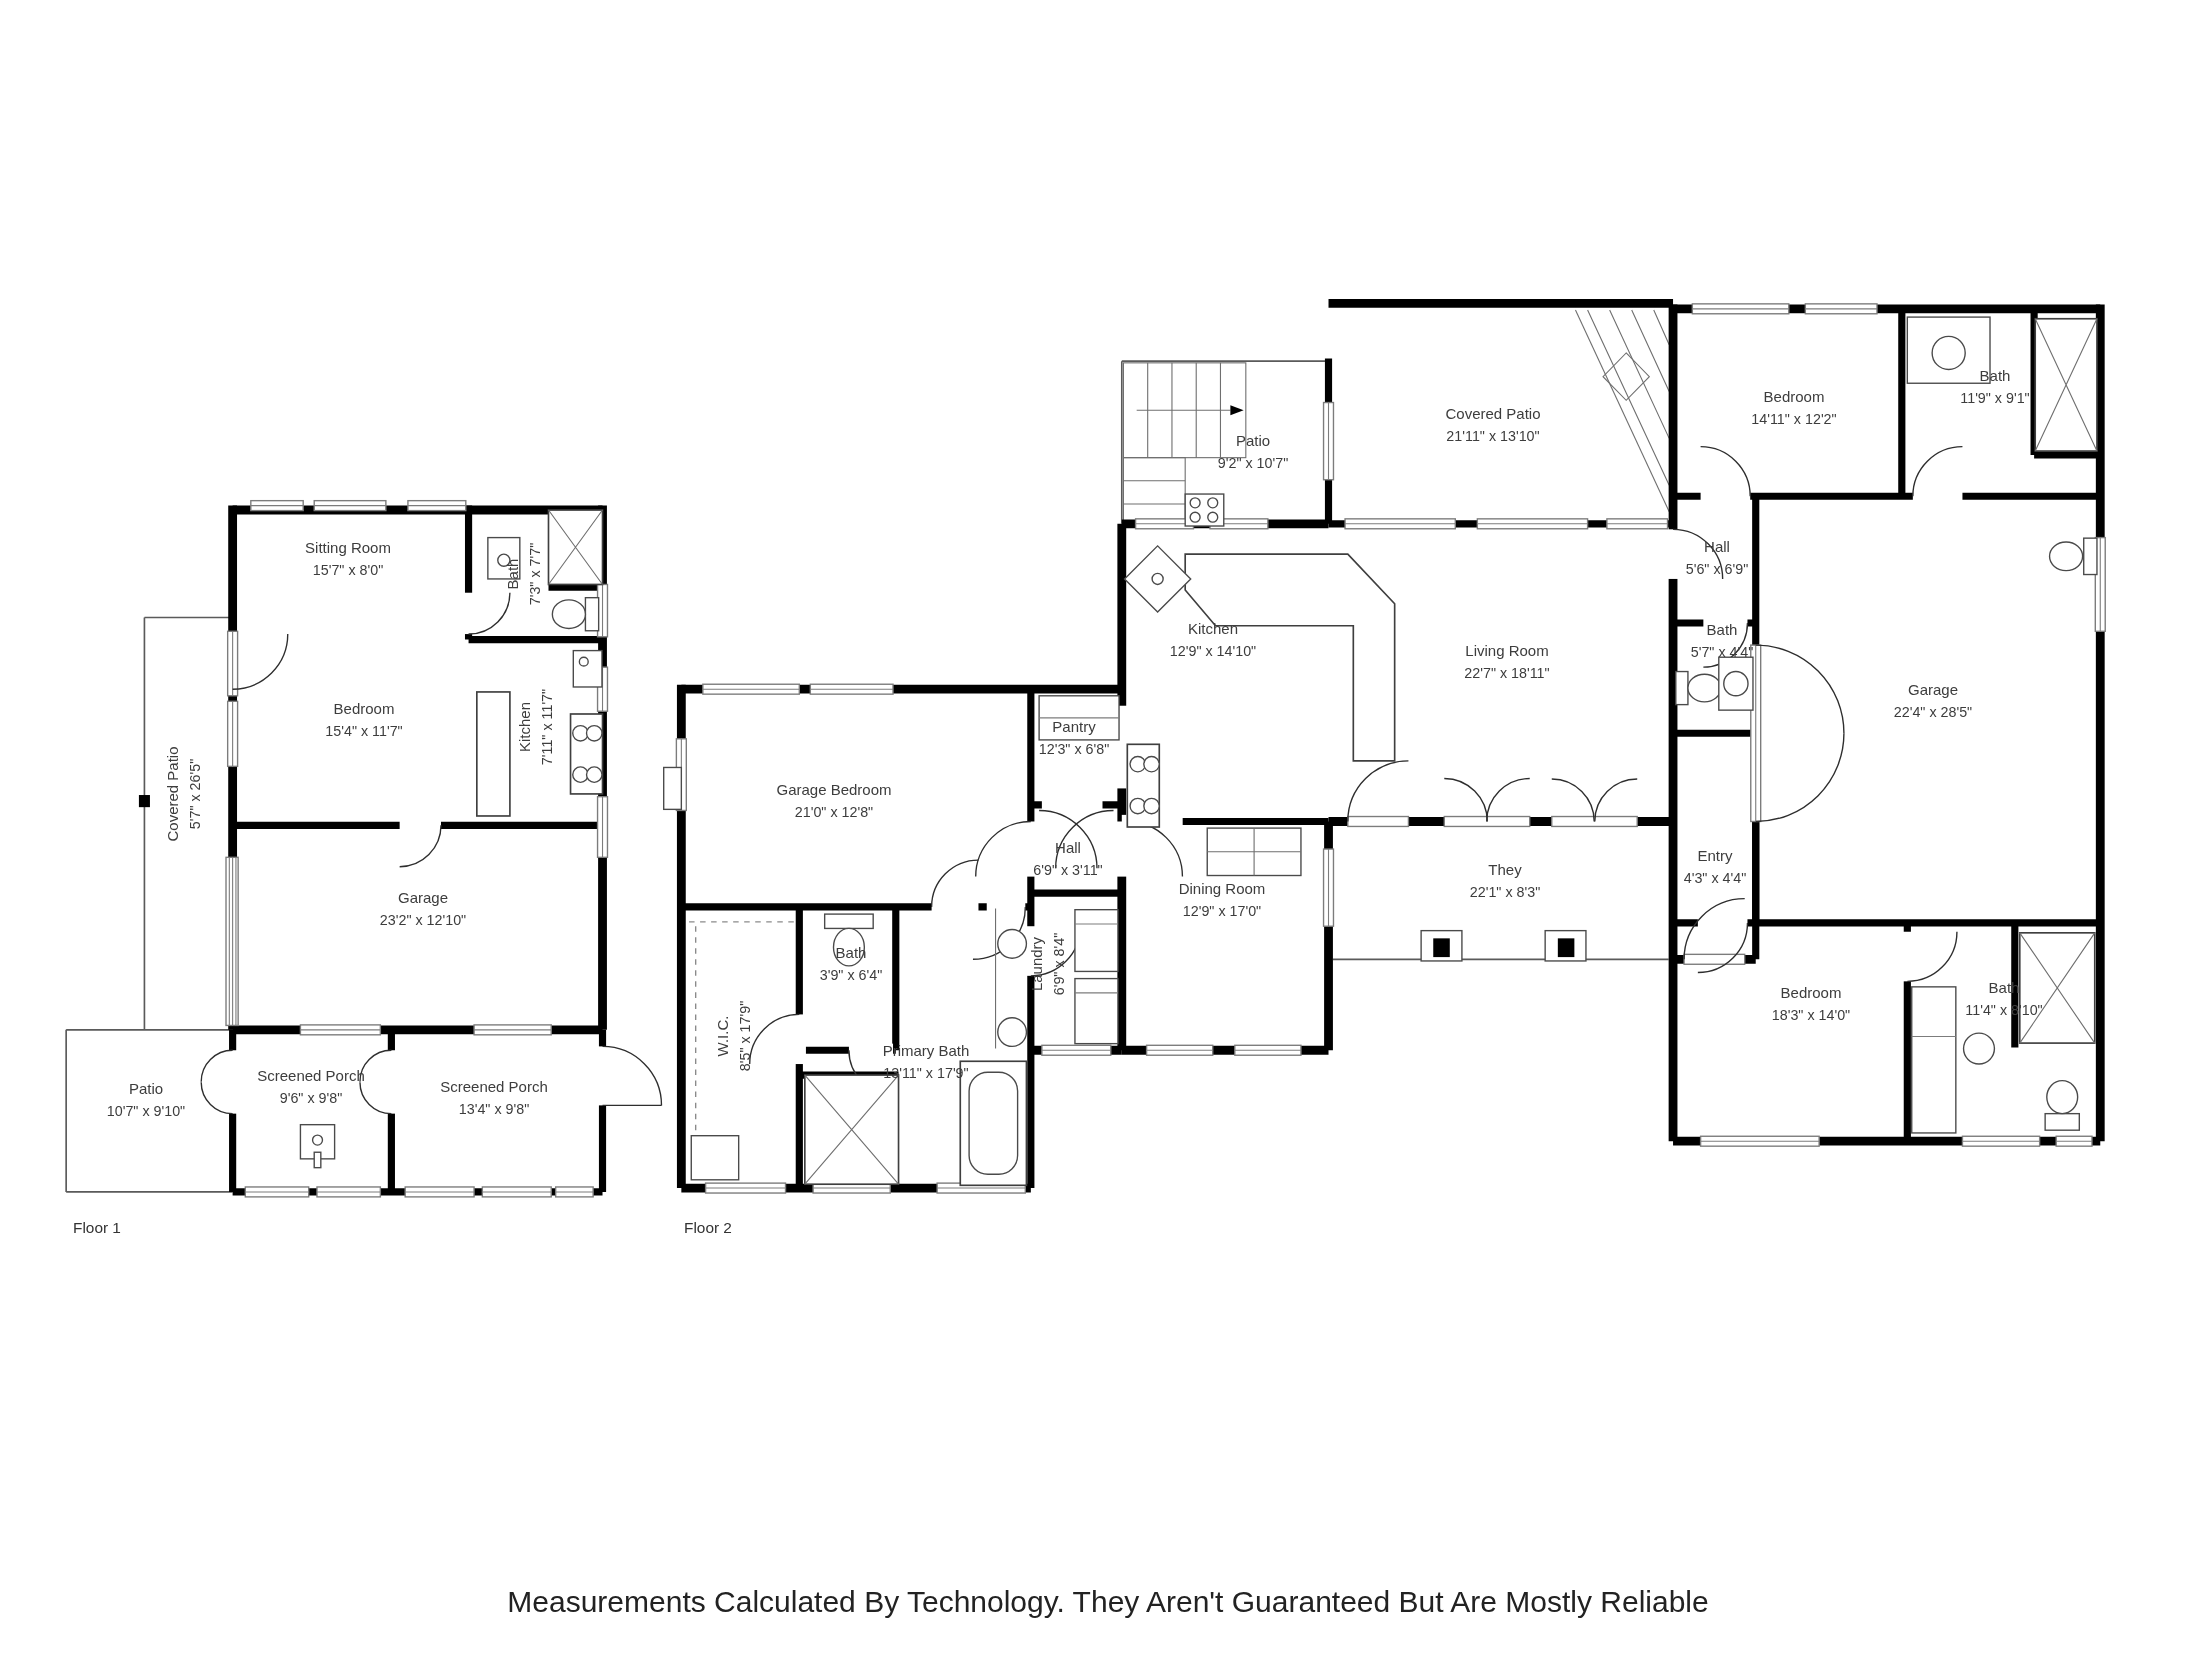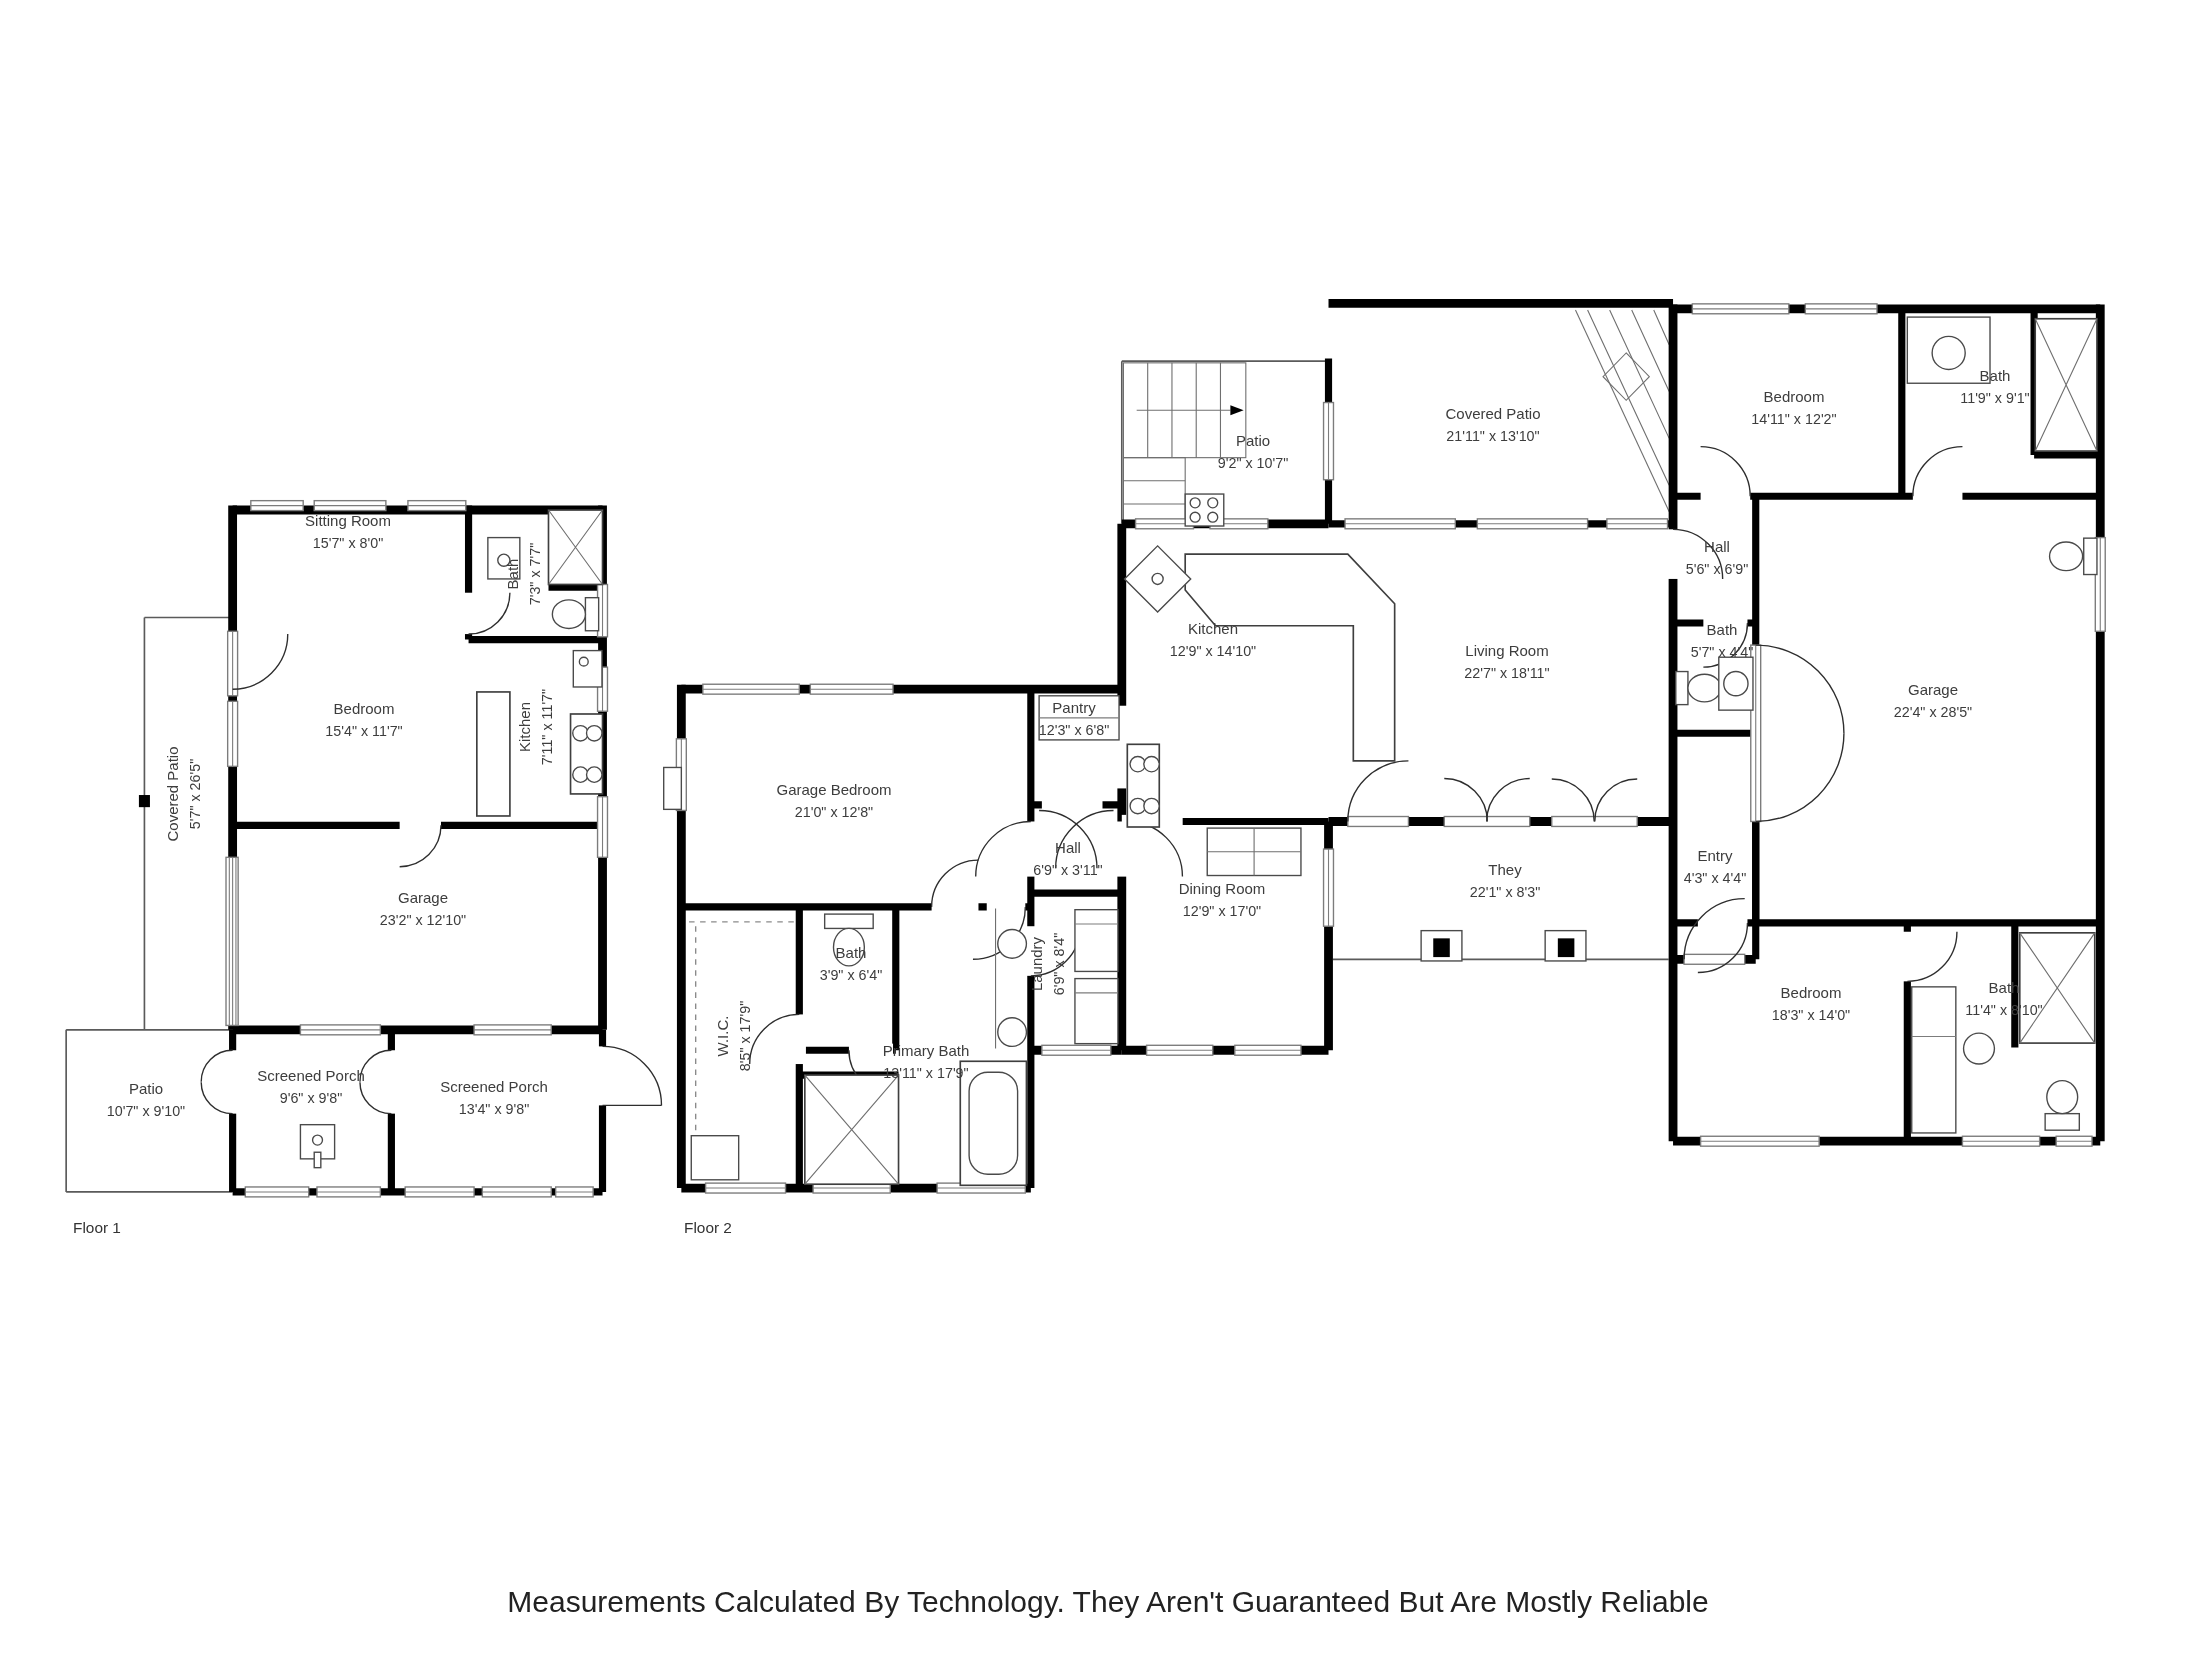--- a/index.html
+++ b/index.html
@@ -424,21 +424,21 @@
       </g>
       <g>
             <rect class="fix2" x="1204" y="1392" width="32" height="76"></rect>
           </g>
     </g>
   </g>
 </svg>
 
 <div id="label-layer">
       <div class="floor-caption" style="left: 73px; top: 1228px;">Floor 1</div>
-      <div class="room-label" style="left: 348px; top: 532px;">
+      <div class="room-label" style="left: 348px; top: 559px;">
         <div class="room-name">Sitting Room</div>
         <div class="room-dims">15'7" x 8'0"</div>
       </div>
       <div class="room-label rotated" style="left: 524px; top: 574px;">
         <div class="room-name">Bath</div>
         <div class="room-dims">7'3" x 7'7"</div>
       </div>
       <div class="room-label" style="left: 364px; top: 720px;">
         <div class="room-name">Bedroom</div>
         <div class="room-dims">15'4" x 11'7"</div>
@@ -465,21 +465,21 @@
       </div>
       <div class="room-label" style="left: 494px; top: 1098px;">
         <div class="room-name">Screened Porch</div>
         <div class="room-dims">13'4" x 9'8"</div>
       </div>
       <div class="floor-caption" style="left: 684px; top: 1228px;">Floor 2</div>
       <div class="room-label" style="left: 834px; top: 801px;">
         <div class="room-name">Garage Bedroom</div>
         <div class="room-dims">21'0" x 12'8"</div>
       </div>
-      <div class="room-label" style="left: 1074px; top: 719px;">
+      <div class="room-label" style="left: 1074px; top: 738px;">
         <div class="room-name">Pantry</div>
         <div class="room-dims">12'3" x 6'8"</div>
       </div>
       <div class="room-label" style="left: 1068px; top: 859px;">
         <div class="room-name">Hall</div>
         <div class="room-dims">6'9" x 3'11"</div>
       </div>
       <div class="room-label rotated" style="left: 734px; top: 1036px;">
         <div class="room-name">W.I.C.</div>
         <div class="room-dims">8'5" x 17'9"</div>

